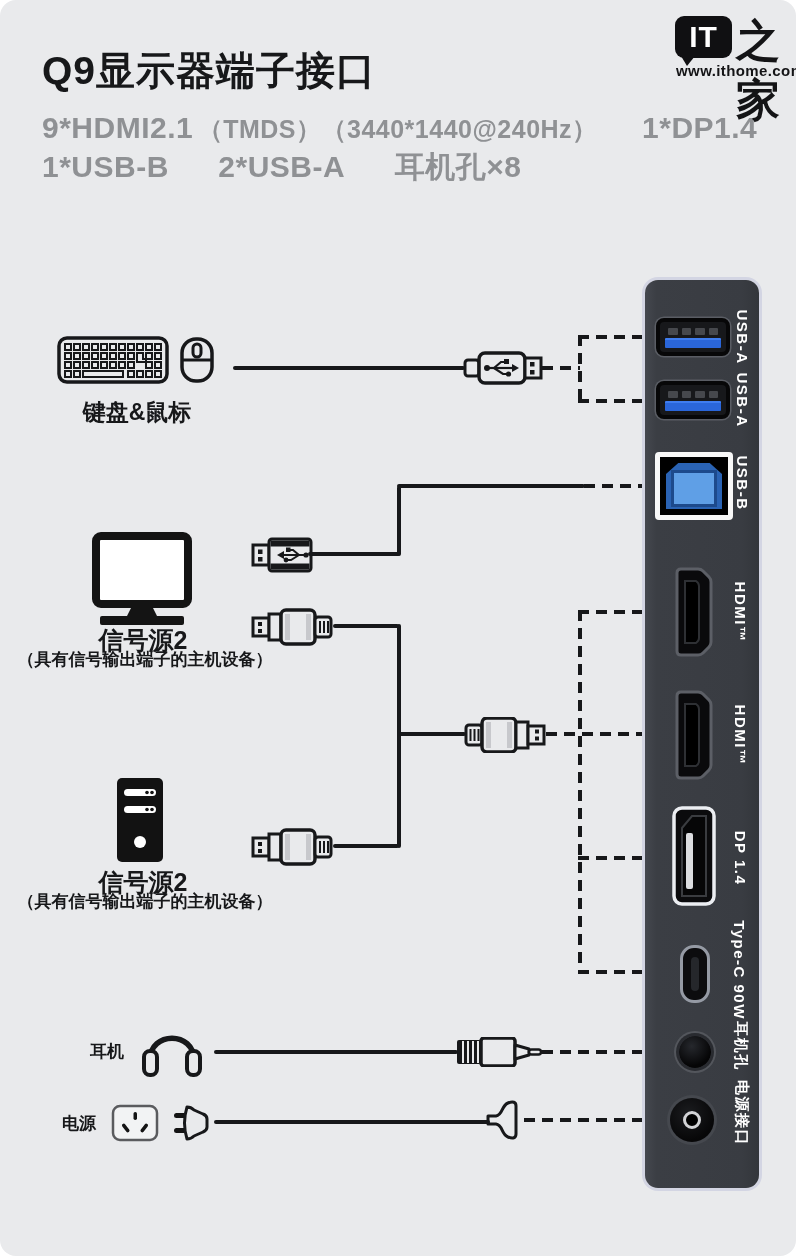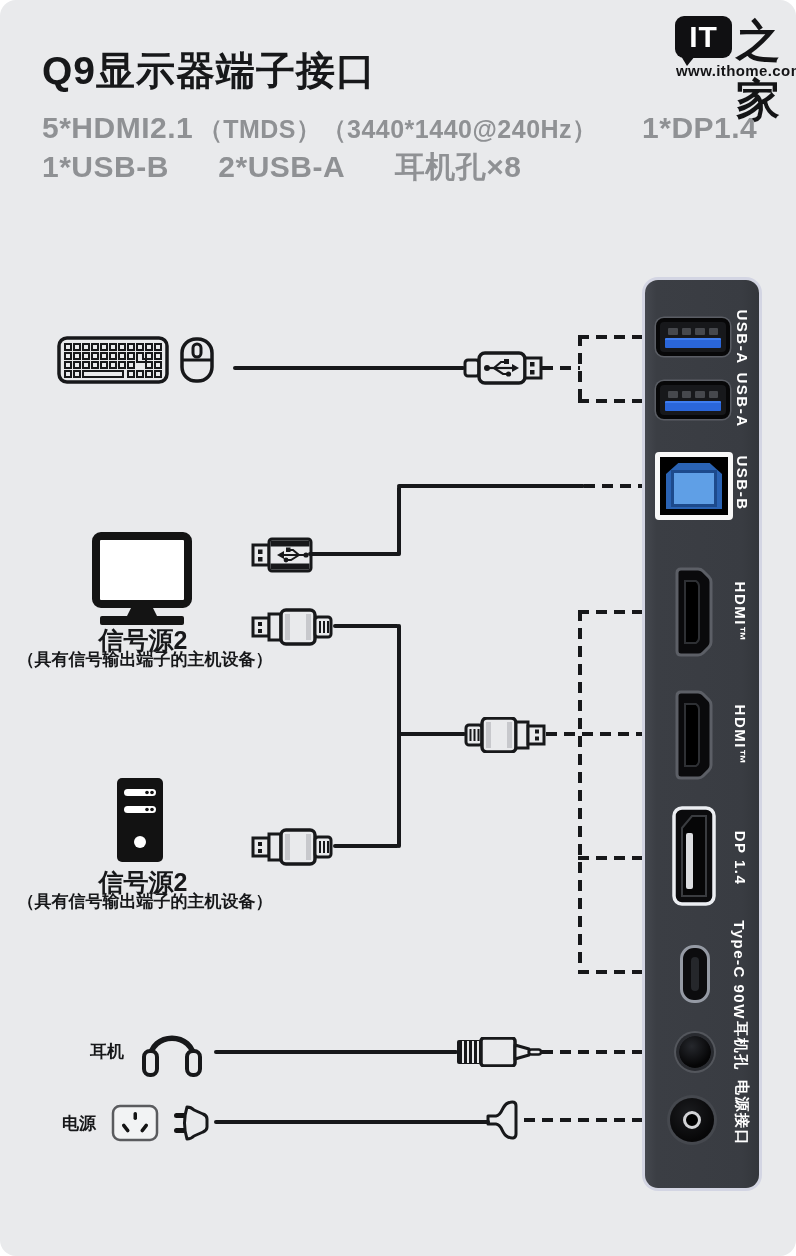--- a/index.html
+++ b/index.html
@@ -66,21 +66,21 @@
   svg{display:block;}
 </style>
 </head>
 <body>
 
 <div class="canvas">
 
   <div class="abs title">Q9显示器端子接口</div>
   <div class="abs specs">
     <div class="spec-line">
-      <span class="spec-lg">5*HDMI2.1</span>
+      <span class="spec-lg">9*HDMI2.1</span>
       <span class="spec-sm">（TMDS）（3440*1440@240Hz）</span>
       <span class="spec-lg gap-wide">1*DP1.4</span>
     </div>
     <div class="spec-line">
       <span class="spec-lg">1*USB-B</span>
       <span class="spec-lg gap-mid">2*USB-A</span>
       <span class="spec-lg gap-mid">耳机孔×8</span>
     </div>
   </div>
 
@@ -130,20 +130,21 @@
         <rect x="80" y="35" width="6" height="6"></rect>
         <rect x="89" y="35" width="6" height="6"></rect>
         <rect x="98" y="35" width="6" height="6"></rect>
     </g>
   </svg>
   <svg class="abs" style="left:180px;top:337px;" width="34" height="46" viewBox="0 0 34 46">
     <rect x="2" y="2" width="30" height="42" rx="14" fill="#e9eaec" stroke="#17181a" stroke-width="3.5"></rect>
     <line x1="3" y1="23" x2="31" y2="23" stroke="#17181a" stroke-width="3"></line>
     <rect x="13" y="7" width="8" height="13" rx="4" fill="#e9eaec" stroke="#17181a" stroke-width="3"></rect>
   </svg>
+  <div class="abs dev-label lab-kb">键盘&amp;鼠标</div>
 
   <svg class="abs" style="left:92px;top:532px;" width="100" height="94" viewBox="0 0 100 94">
     <rect x="4" y="4" width="92" height="68" rx="5" fill="#ffffff" stroke="#141414" stroke-width="8"></rect>
     <path d="M41,72 h18 l6,12 h-30 z" fill="#141414"></path>
     <rect x="8" y="84" width="84" height="9" rx="2" fill="#141414"></rect>
   </svg>
   <div class="abs dev-label lab-src" style="left:23px;top:624px;">信号源2</div>
   <div class="abs dev-label lab-desc" style="left:-5px;top:648px;">（具有信号输出端子的主机设备）</div>
 
   <svg class="abs" style="left:115px;top:776px;" width="50" height="88" viewBox="0 0 50 88">

